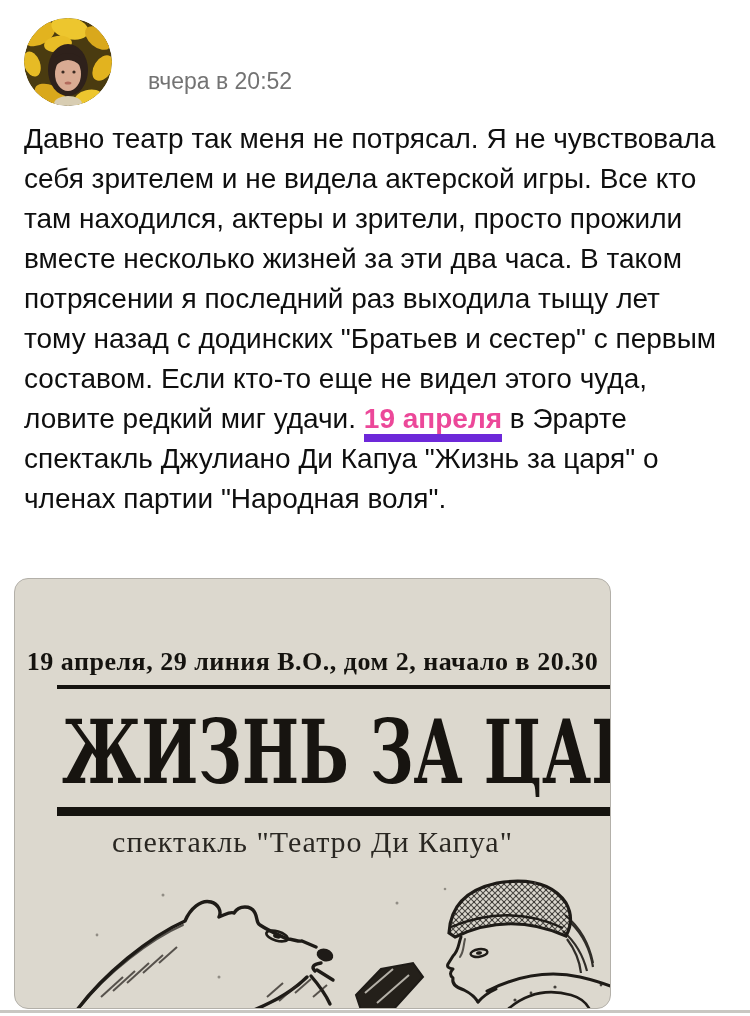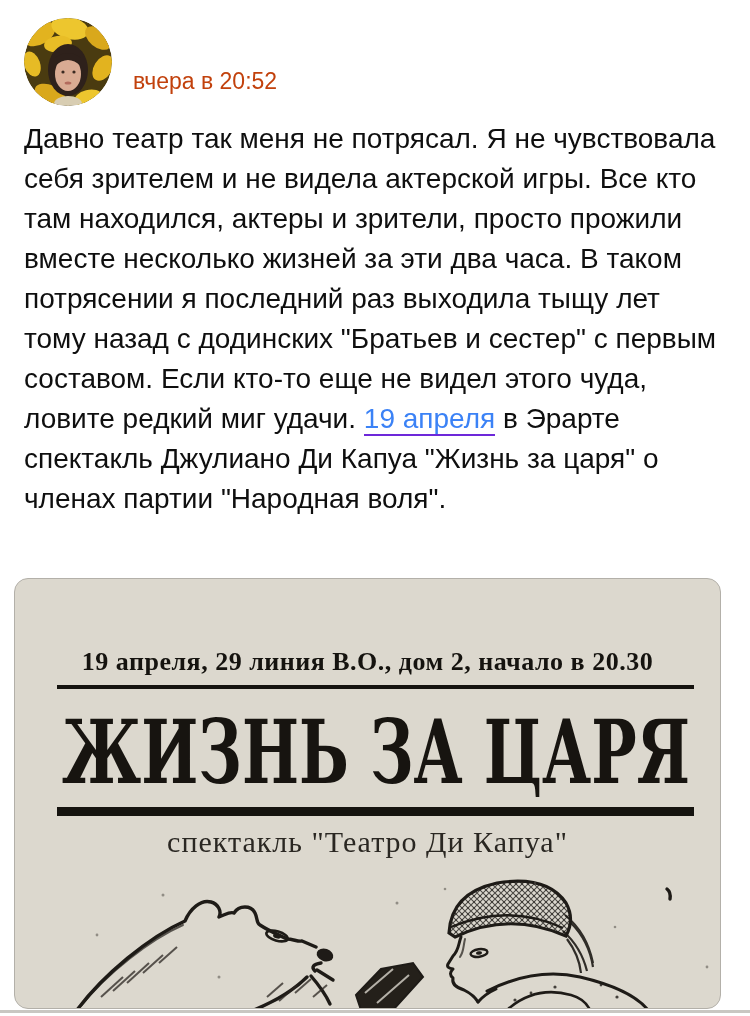--- a/index.html
+++ b/index.html
@@ -5,31 +5,31 @@
   * { margin:0; padding:0; box-sizing:border-box; }
   html,body { width:750px; height:1016px; background:#ffffff; overflow:hidden;
               font-family:"Liberation Sans", sans-serif; }
   .screen { position:relative; width:750px; height:1016px; background:#ffffff; }
 
   
   .avatar { position:absolute; left:24px; top:18px; width:88px; height:88px;
             border-radius:50%; overflow:hidden; }
   .author-name { position:absolute; left:133px; top:33px; font-size:26px;
                  font-weight:600; color:#4a76a8; letter-spacing:.2px; }
-  .post-time { position:absolute; left:133px; top:68px; font-size:23px;
-               color:#c2410c; }
+  .post-time { position:absolute; left:148px; top:68px; font-size:23px;
+               color:#737373; }
 
   
   .post-text { position:absolute; left:24px; top:119px; width:697px;
                font-size:28px; line-height:40px; color:#0f0f0f; }
-  .date-link { color:#3b82f6; text-decoration:none;
-               border-bottom:2px solid #6d28d9; cursor:pointer; }
+  .date-link { color:#ec4899; text-decoration:none;
+               border-bottom:8px solid #6d28d9; cursor:pointer;font-weight:bold; }
 
   
-  .poster { position:absolute; left:14px; top:578px; width:707px; height:431px;
+  .poster { position:absolute; left:14px; top:578px; width:597px; height:431px;
             background:#dcd8ce; border:1px solid #b3b0a9; border-radius:14px;
             overflow:hidden; }
   .poster-info { position:absolute; top:68px; left:0; width:100%;
                  text-align:center; font-family:"Liberation Serif", serif;
                  font-weight:bold; font-size:26px; color:#15130f;
                  letter-spacing:.5px; }
   .poster-underline { position:absolute; top:106px; left:42px; width:637px;
                       height:4px; background:#15130f; }
   .poster-title-svg { position:absolute; top:126px; left:0; width:723px; height:100px; }
   .poster-rule { position:absolute; top:228px; left:42px; width:637px;

